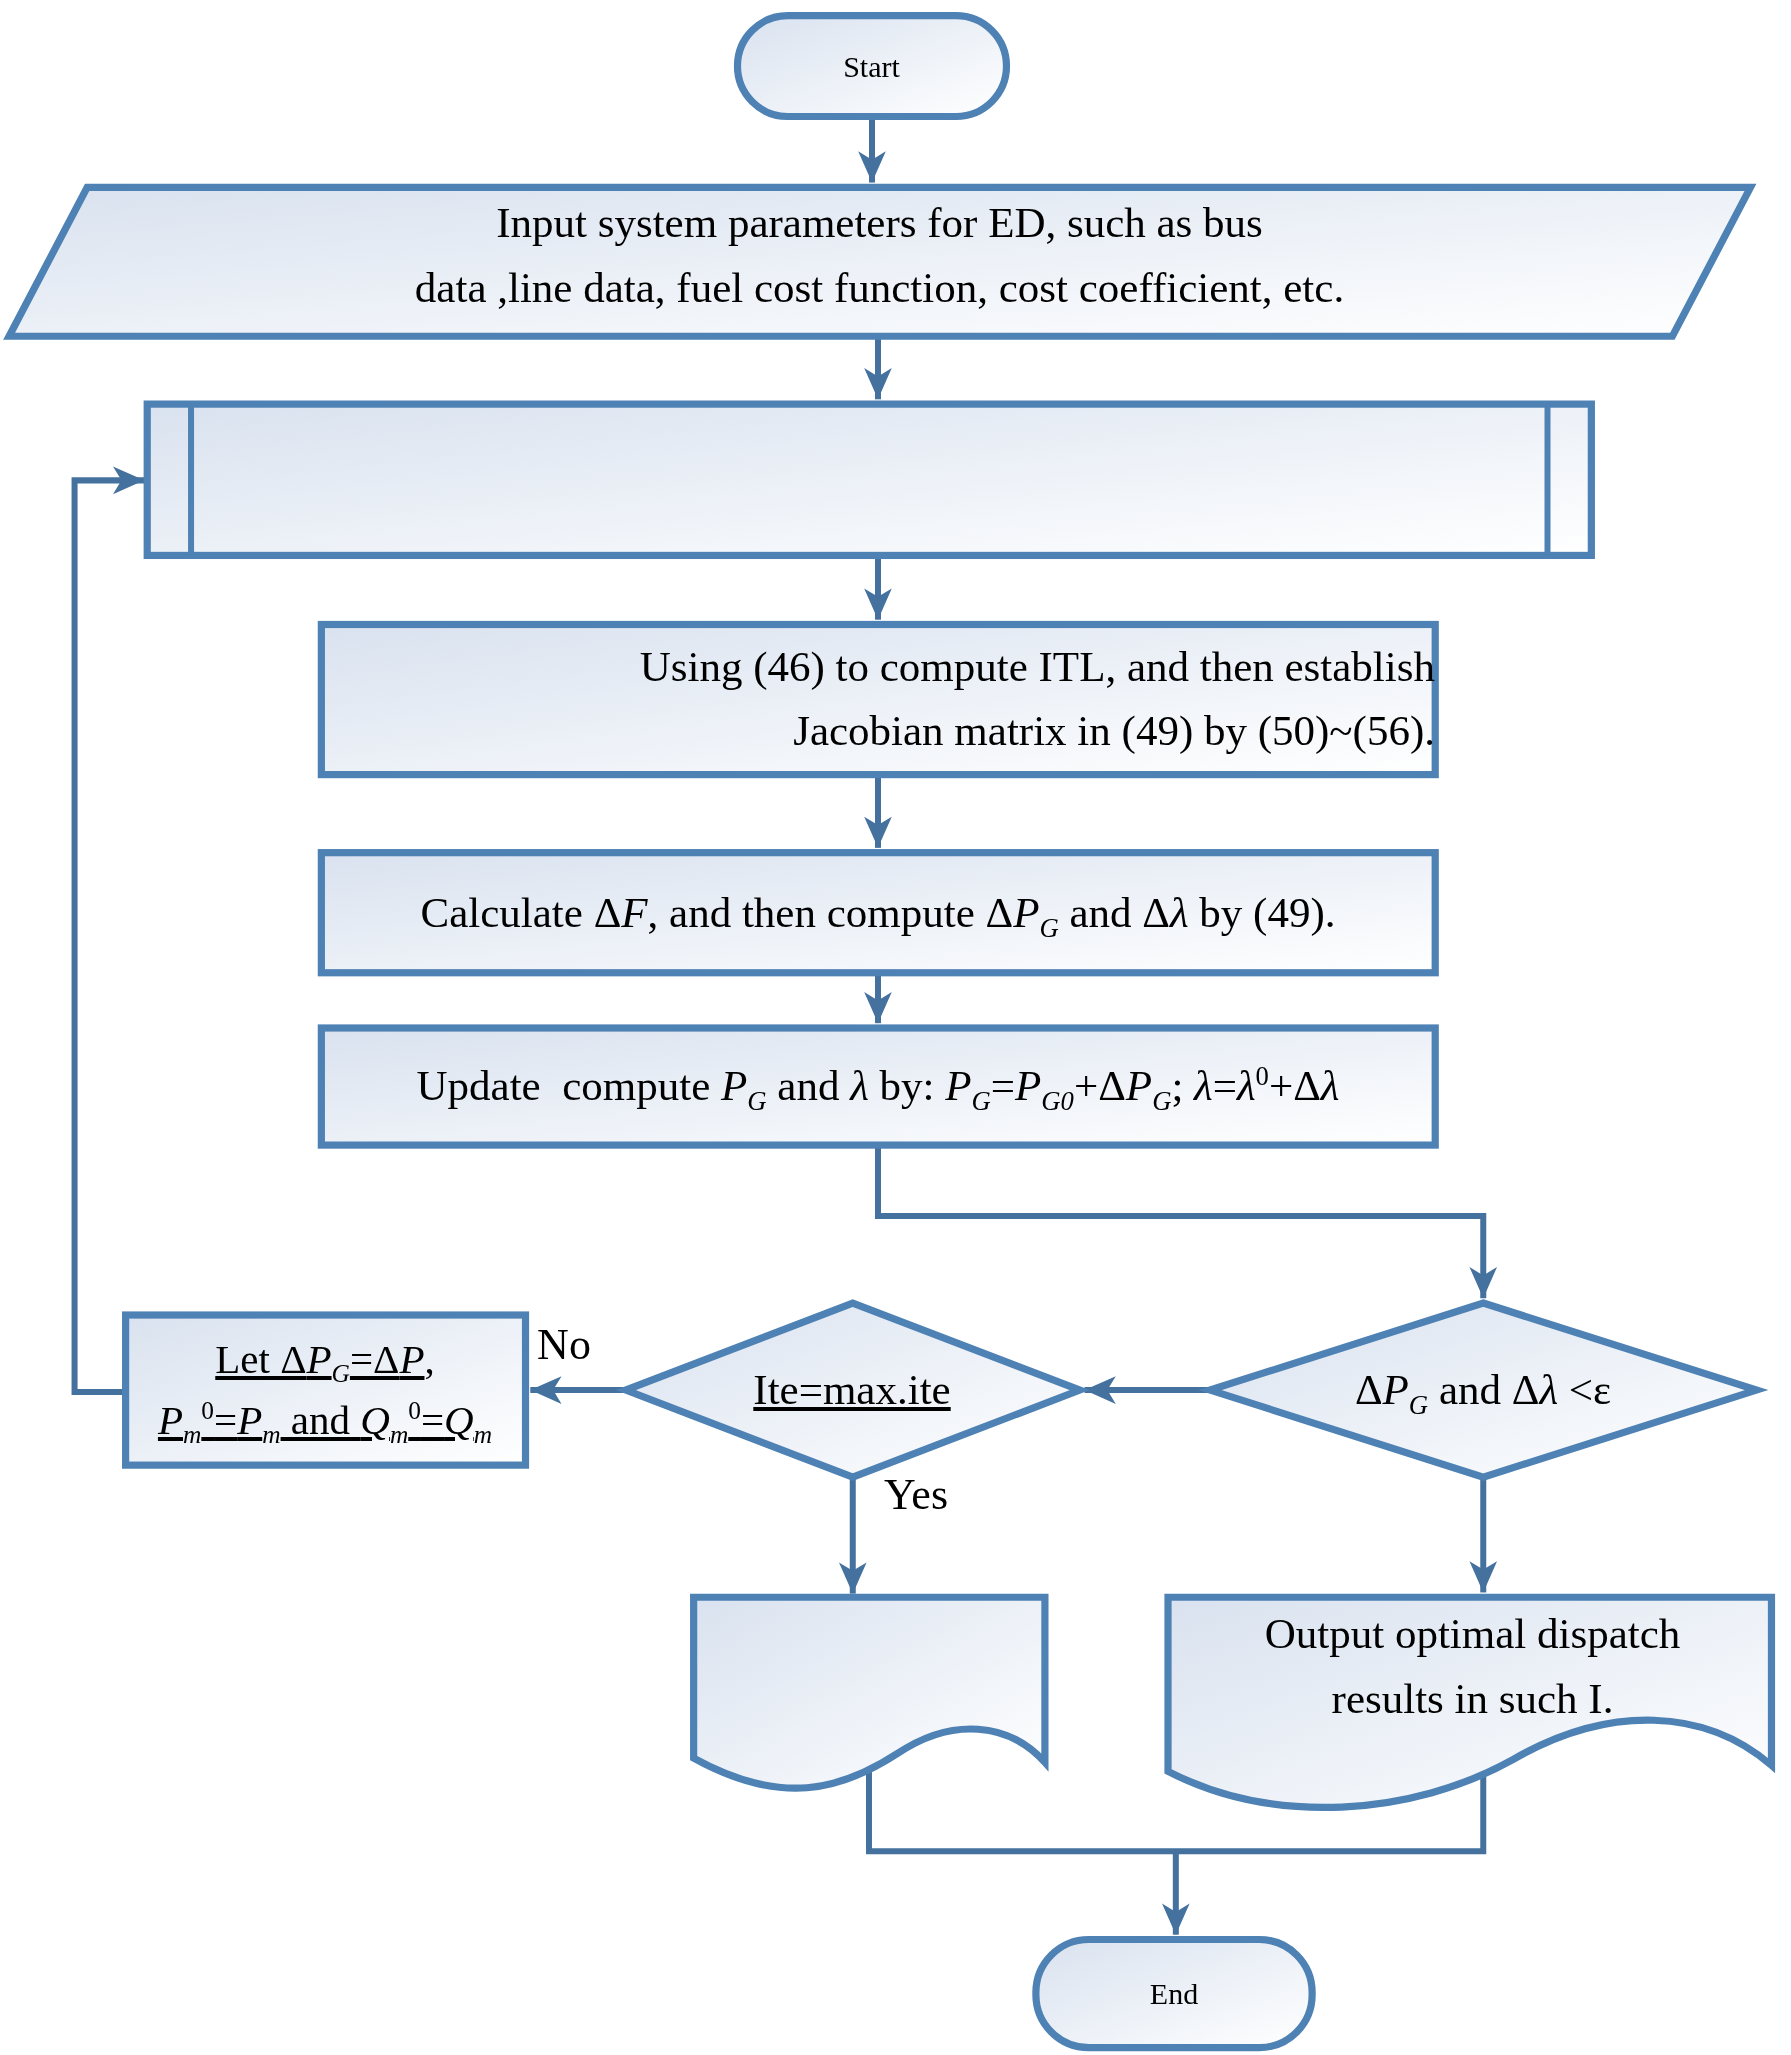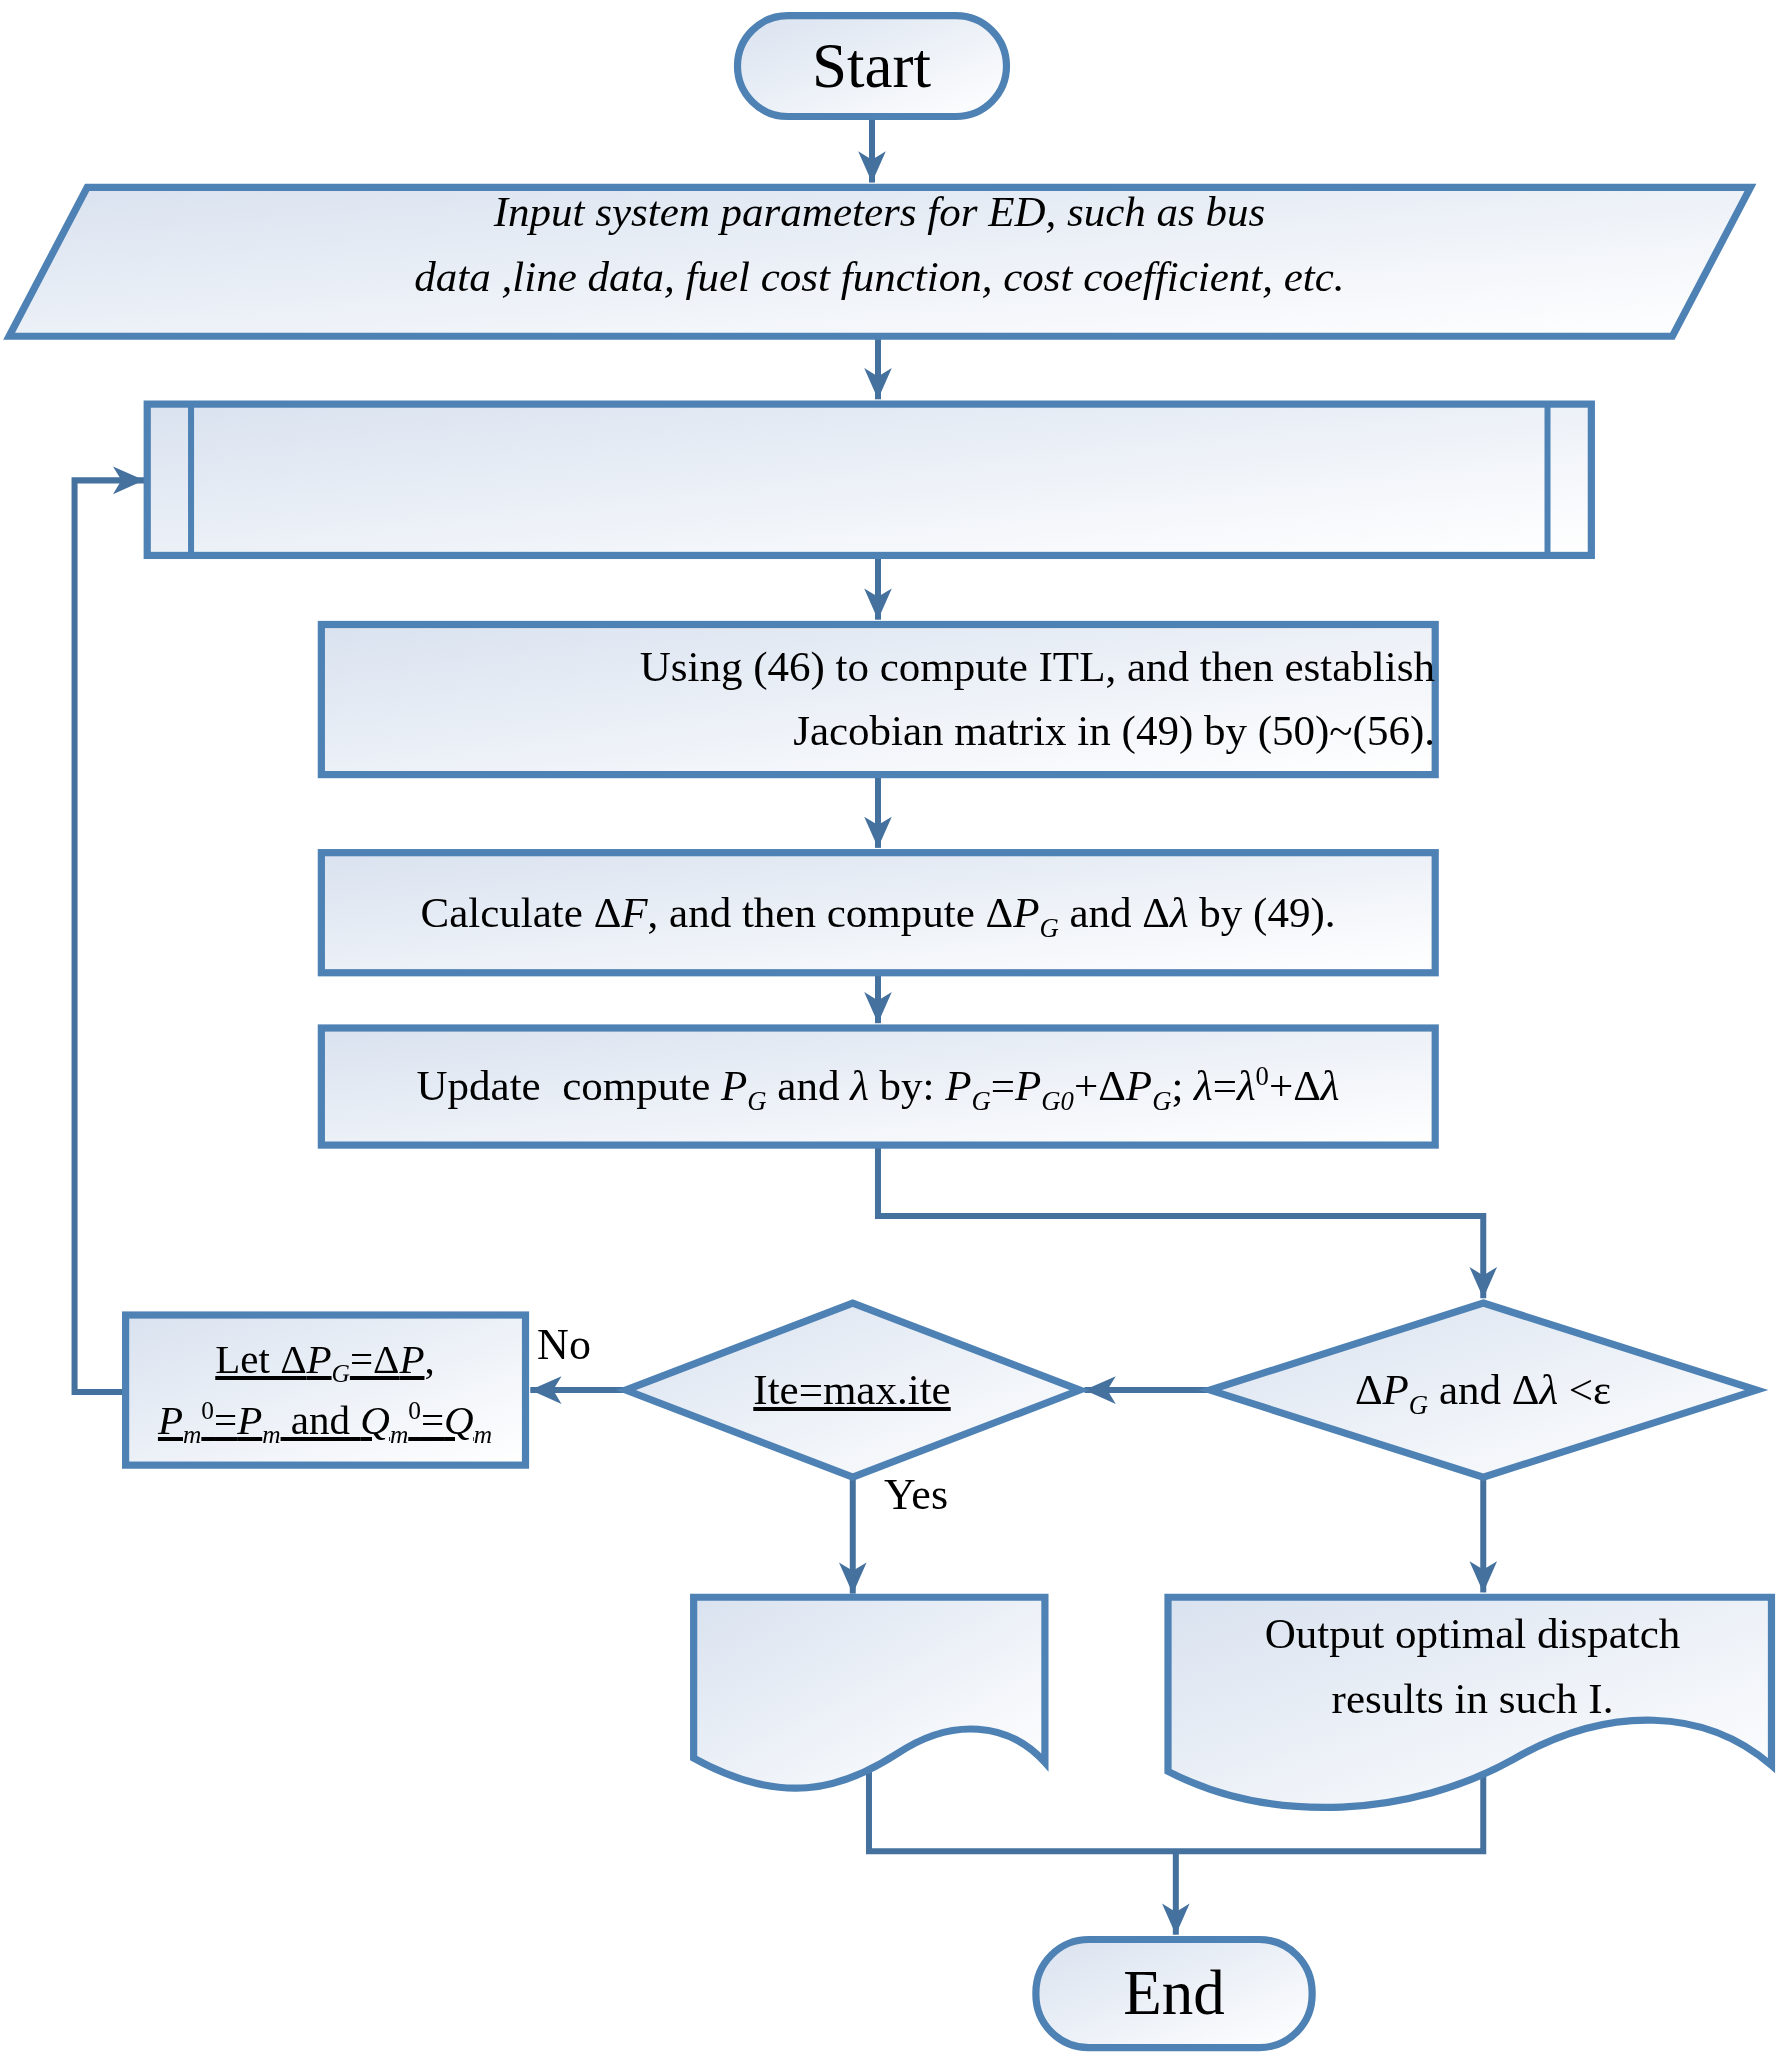--- a/index.html
+++ b/index.html
@@ -25,21 +25,21 @@
   .txt{
     position:absolute;
     display:flex;flex-direction:column;justify-content:center;align-items:center;
     text-align:center;
     font-size:43px;line-height:1.5;
     white-space:nowrap;
   }
   .txt .line{display:block;}
   .txt sub{font-size:62%;line-height:0;}
   .txt sup{font-size:62%;line-height:0;}
-  .terminator-txt{font-size:63px;}
+  .terminator-txt{font-size:30px;}
   .edge-label{font-size:44px;text-align:center;}
   .small-txt{font-size:41px;text-decoration:underline;}
 </style>
 </head>
 <body>
 
 <div id="canvas">
 
   <svg id="shapes" width="1792" height="2056" viewBox="0 0 2984 3424" xmlns="http://www.w3.org/2000/svg">
     <defs>
@@ -80,21 +80,21 @@
     <rect class="shape" x="209" y="2190" width="666" height="250"></rect>
     <path class="shape" d="M1155,2660 H1740 V2935 C1680,2868 1585,2860 1495,2920 C1400,2982 1300,3008 1155,2928 Z"></path>
     <path class="shape" d="M1945,2660 H2950 V2940 C2840,2845 2680,2838 2520,2930 C2350,3025 2120,3040 1945,2950 Z"></path>
     <rect class="shape" x="1725" y="3230" width="460" height="180" rx="88" ry="88"></rect>
   </svg>
 
   <div class="txt terminator-txt" style="left:737px;top:15.6px;width:269px;height:101px;">
     <span class="line">Start</span>
   </div>
 
-  <div class="txt" style="left:138px;top:170px;width:1483px;height:149px;font-style:italic;">
+  <div class="txt" style="left:138px;top:181px;width:1483px;height:149px;">
     <span class="line">Input system parameters for ED, such as bus</span>
     <span class="line">data ,line data, fuel cost function, cost coefficient, etc.</span>
   </div>
 
 
   <div class="txt" style="left:321px;top:624px;width:1114px;height:150px;align-items:flex-end;">
     <span class="line">Using (46) to compute ITL, and then establish</span>
     <span class="line">Jacobian matrix in (49) by (50)~(56).</span>
   </div>
 

